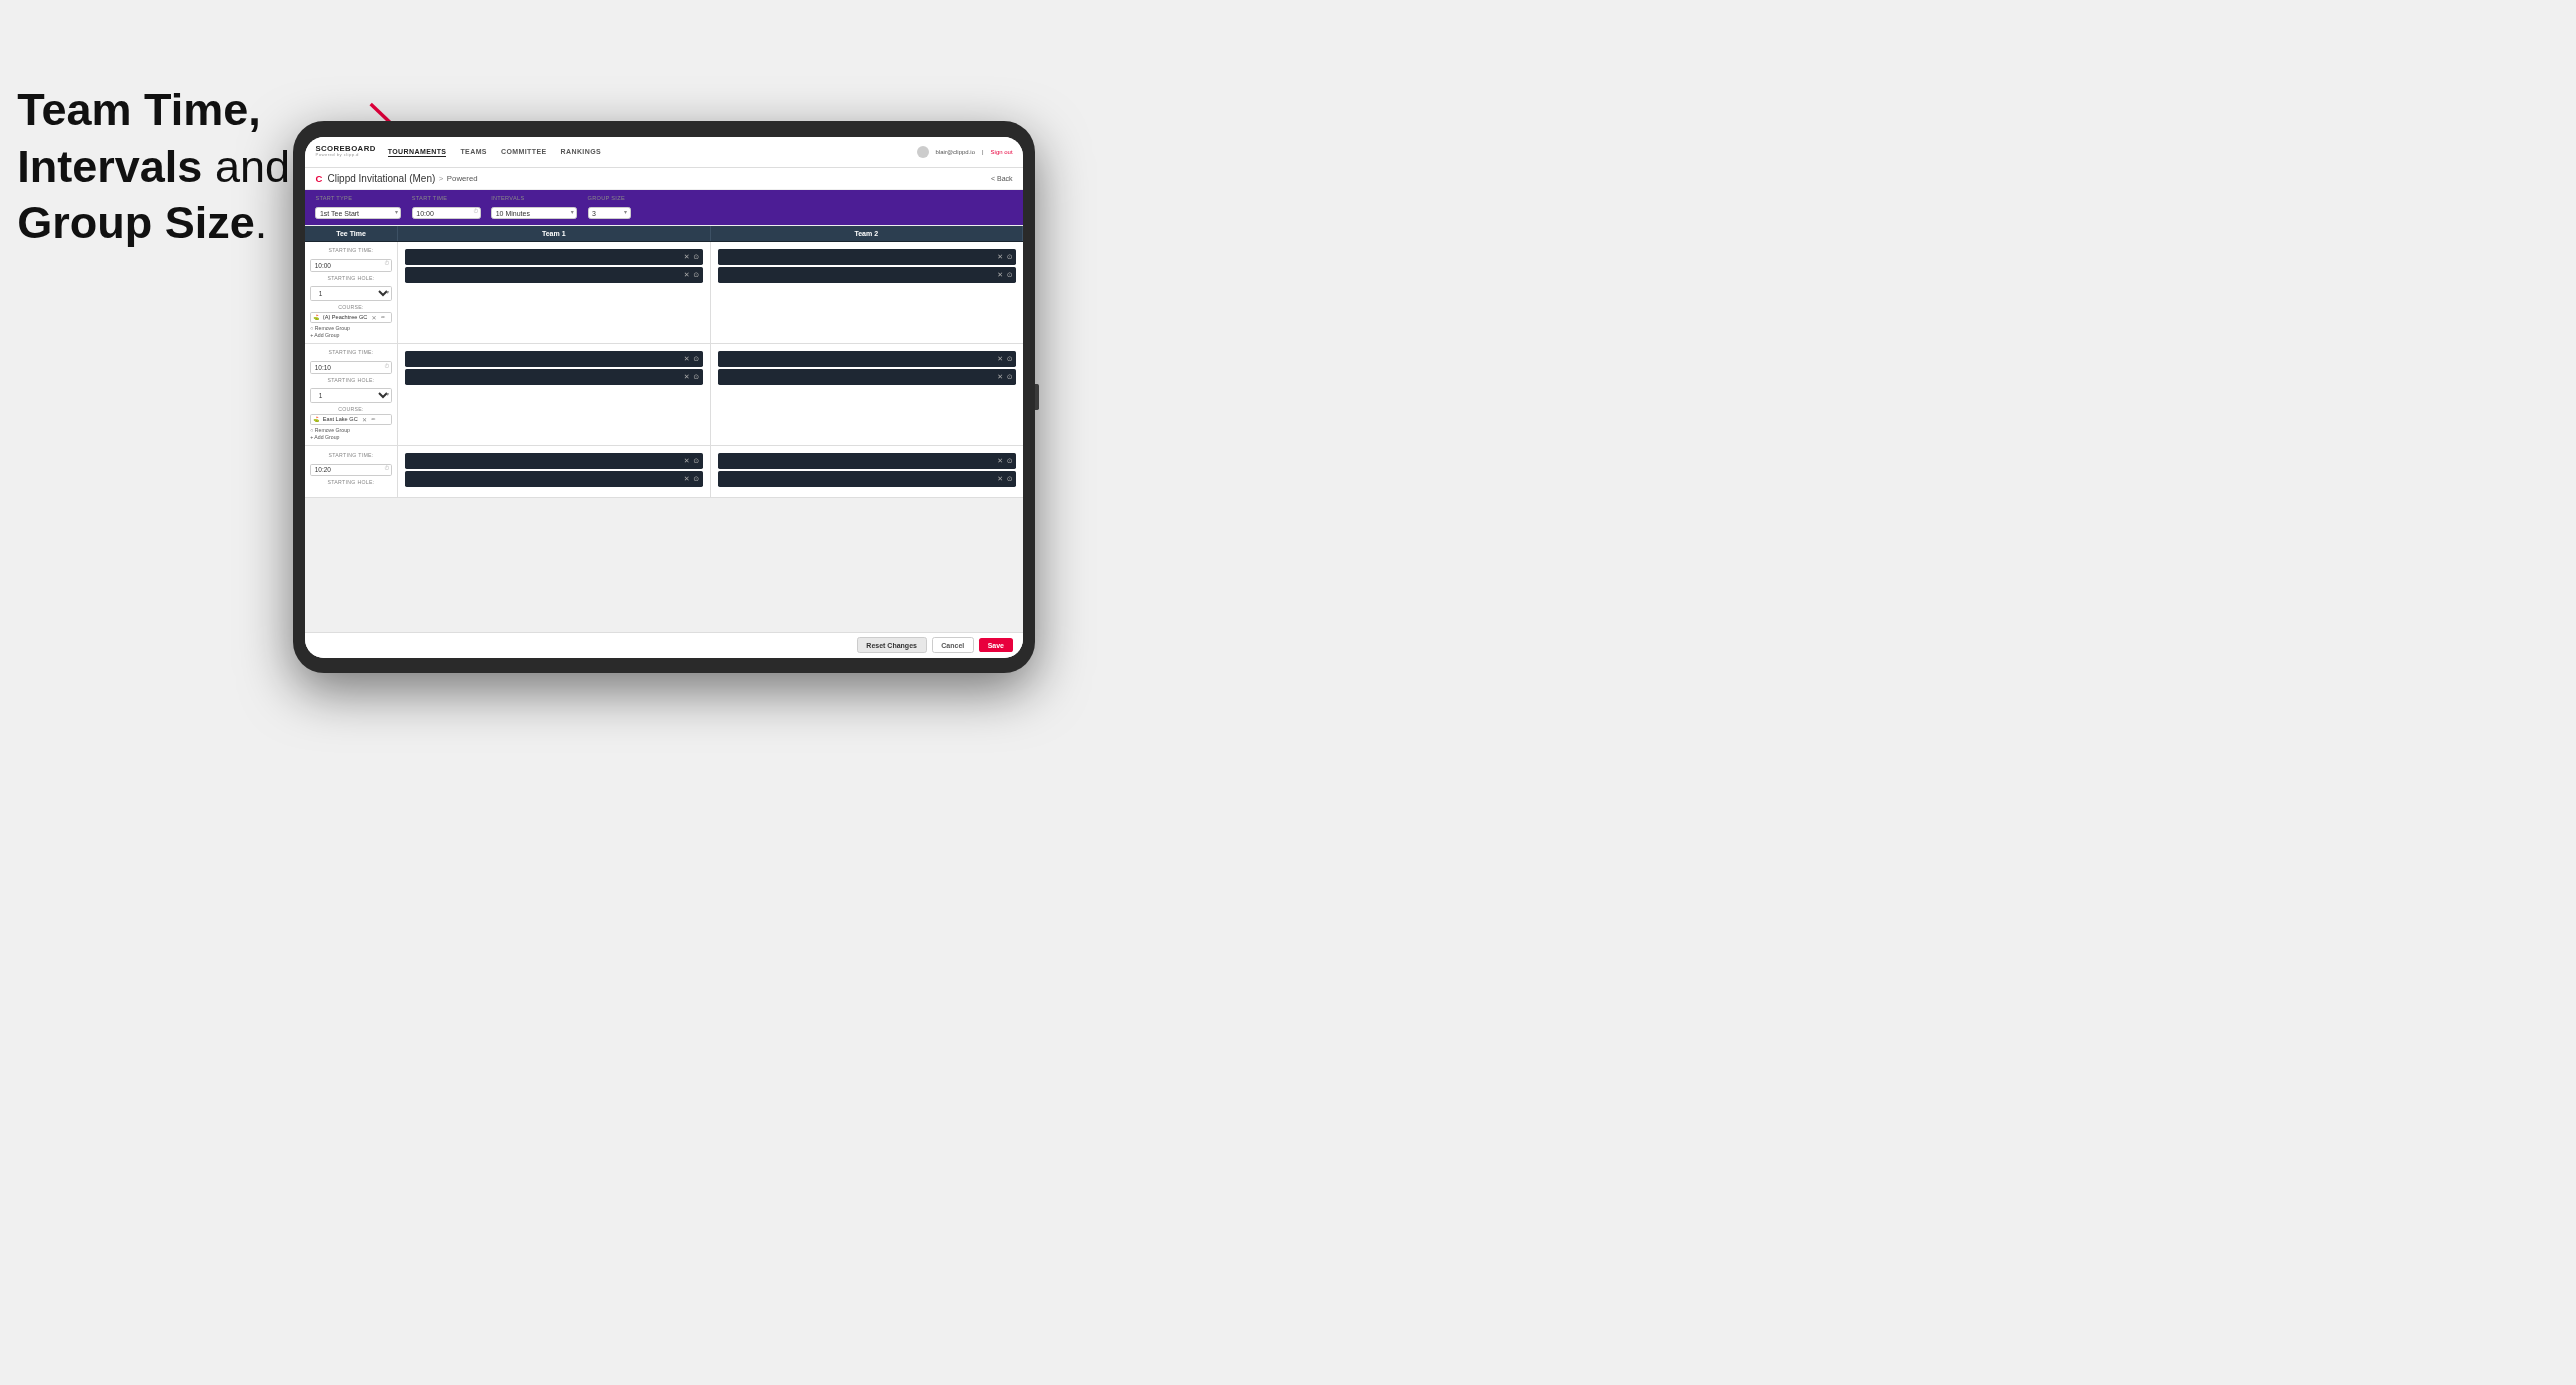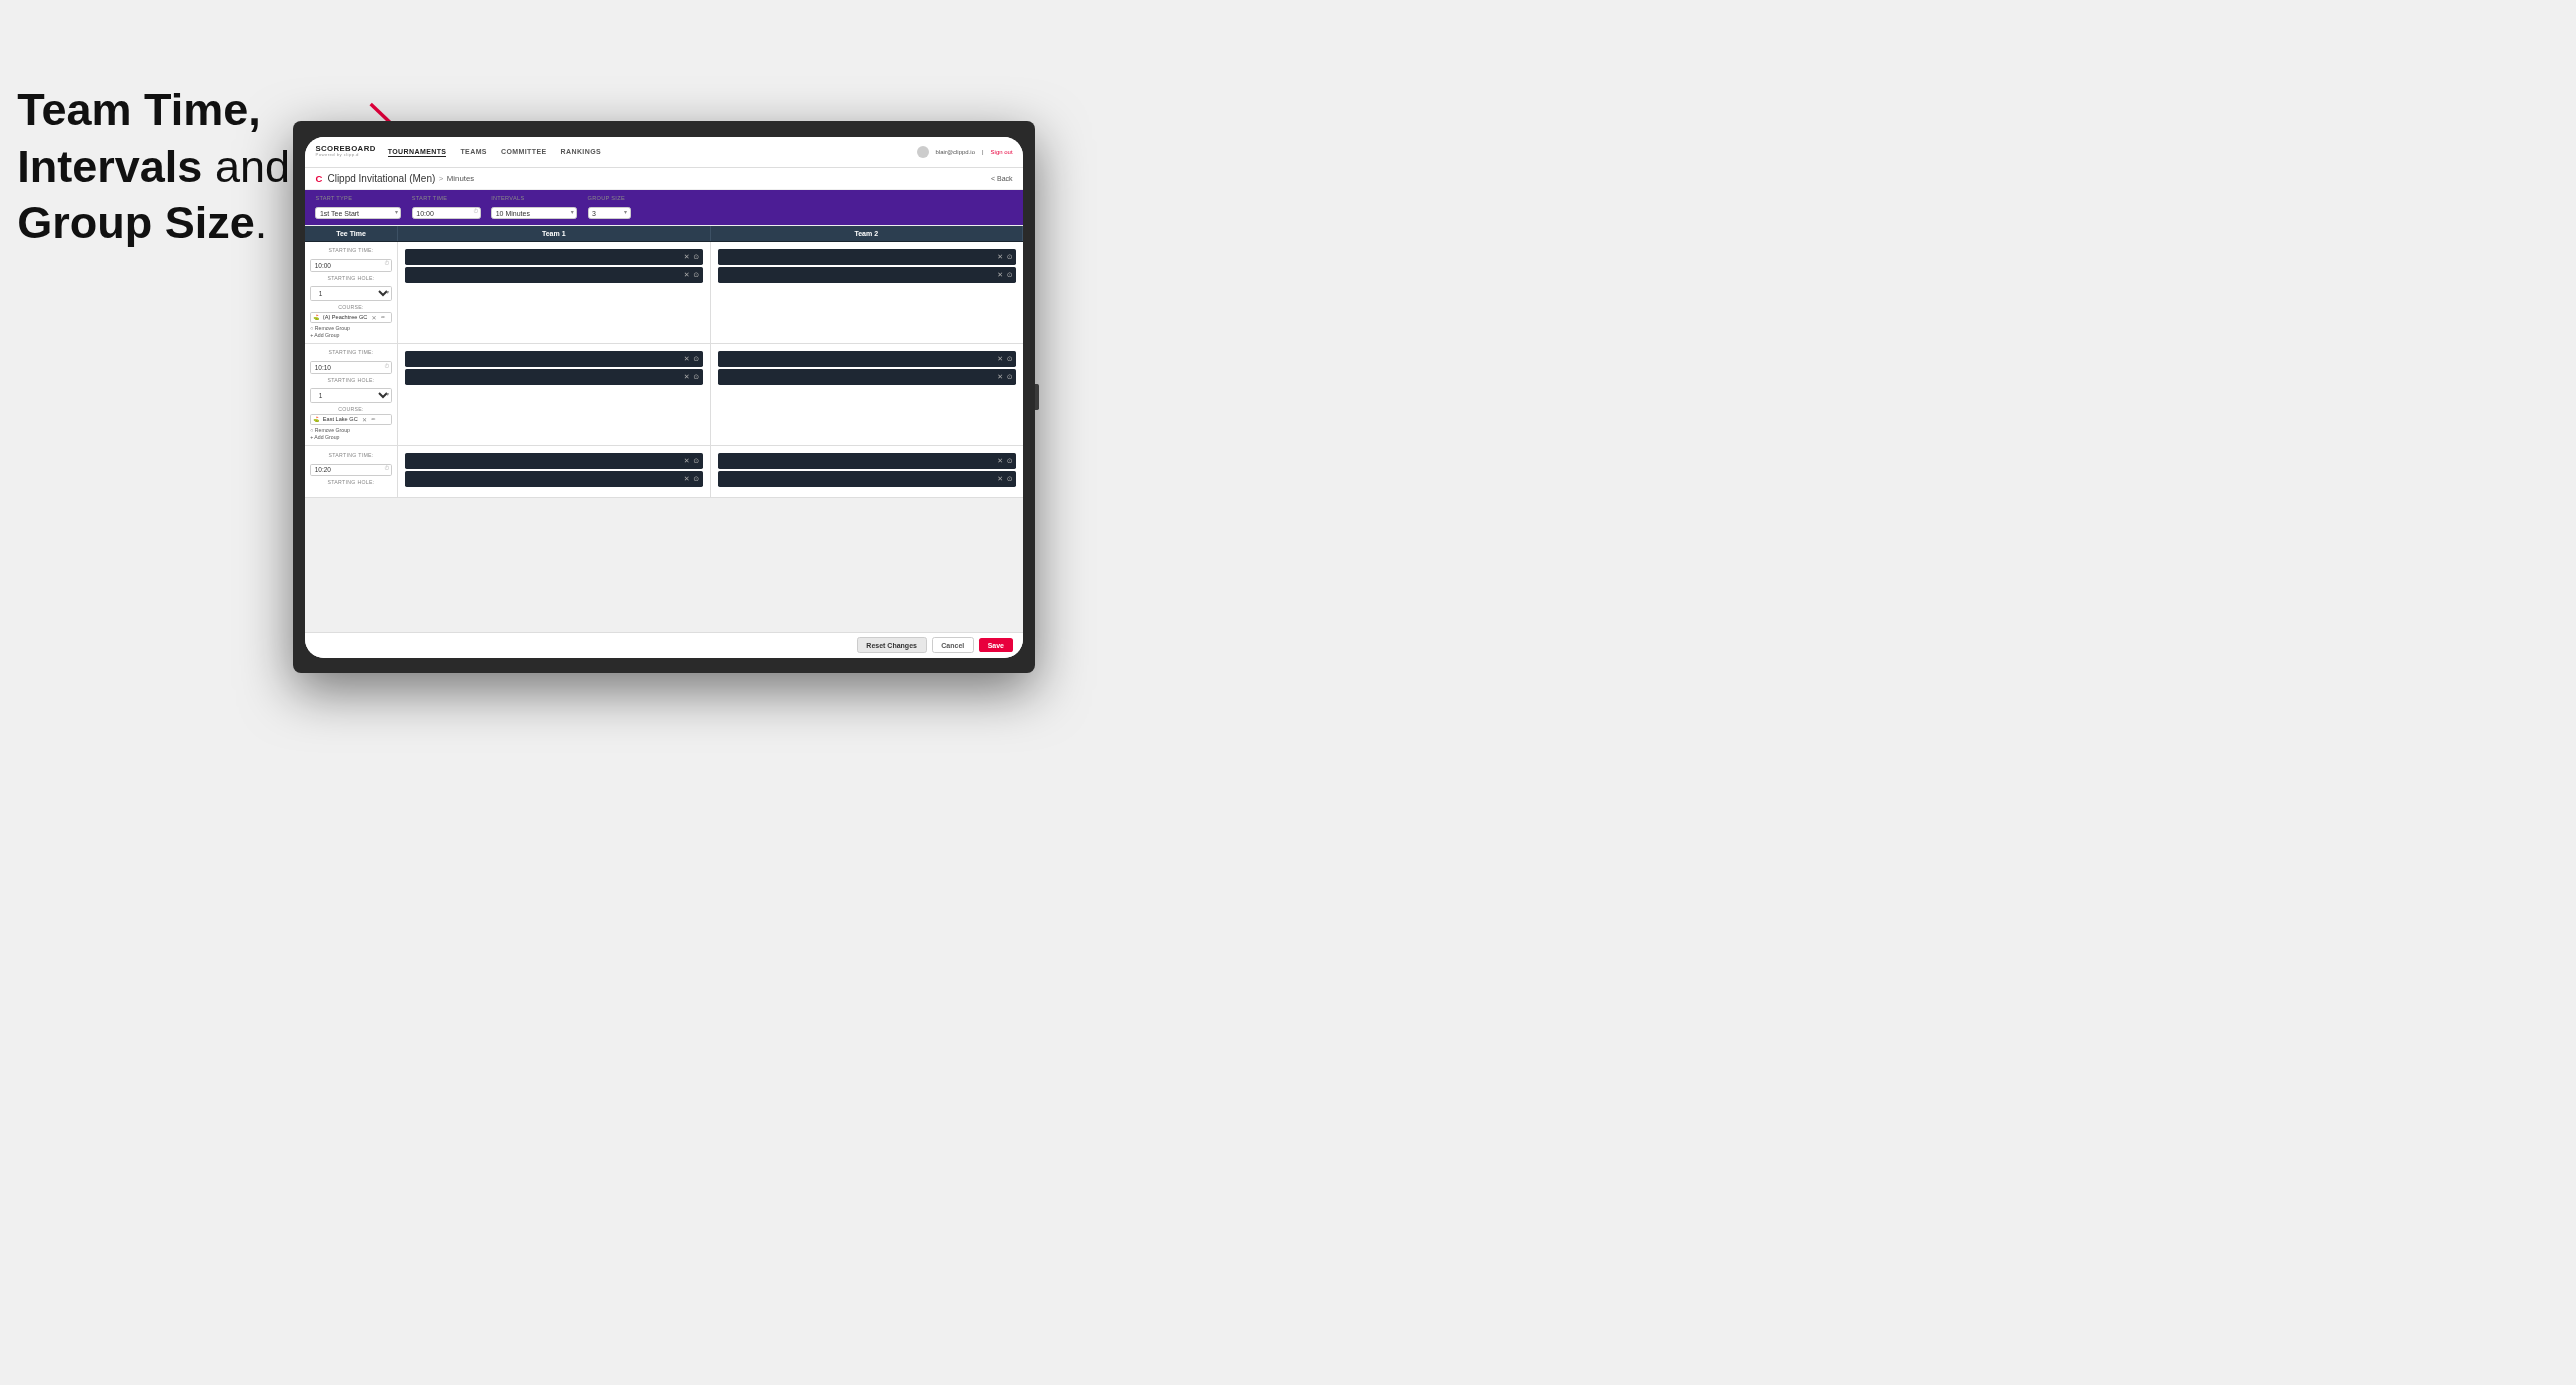--- a/index.html
+++ b/index.html
@@ -35,21 +35,21 @@
     }
 
     
     .tablet-frame {
       position: absolute;
       top: 121px;
       left: 293px;
       width: 742px;
       height: 552px;
       background: #2a2a2a;
-      border-radius: 8px;
+      border-radius: 31px;
       box-shadow: 0 17.3px 52px rgba(0,0,0,0.5);
       padding: 15.5px 12px;
     }
 
     .tablet-screen {
       width: 100%;
       height: 100%;
       background: #f5f5f5;
       border-radius: 19px;
       overflow: hidden;
@@ -450,21 +450,21 @@
         <span>blair@clippd.io</span>
         <span> | </span>
         <span style="cursor:pointer;color:#e8003d;">Sign out</span>
       </div>
     </div>
 
     <div class="sub-header">
       <span class="sub-header-logo">C</span>
       <span class="sub-header-title">Clippd Invitational (Men)</span>
       <span class="sub-header-sep">&gt;</span>
-      <span class="sub-header-hosting">Minutes</span>
+      <span class="sub-header-hosting">Powered</span>
       <span class="sub-header-back">&lt; Back</span>
     </div>
 
     <div class="controls-row">
       <div class="control-group">
         <span class="control-label">Start Type</span>
         <div class="control-select-wrapper">
           <select class="control-select">
             <option>1st Tee Start</option>
           </select>

